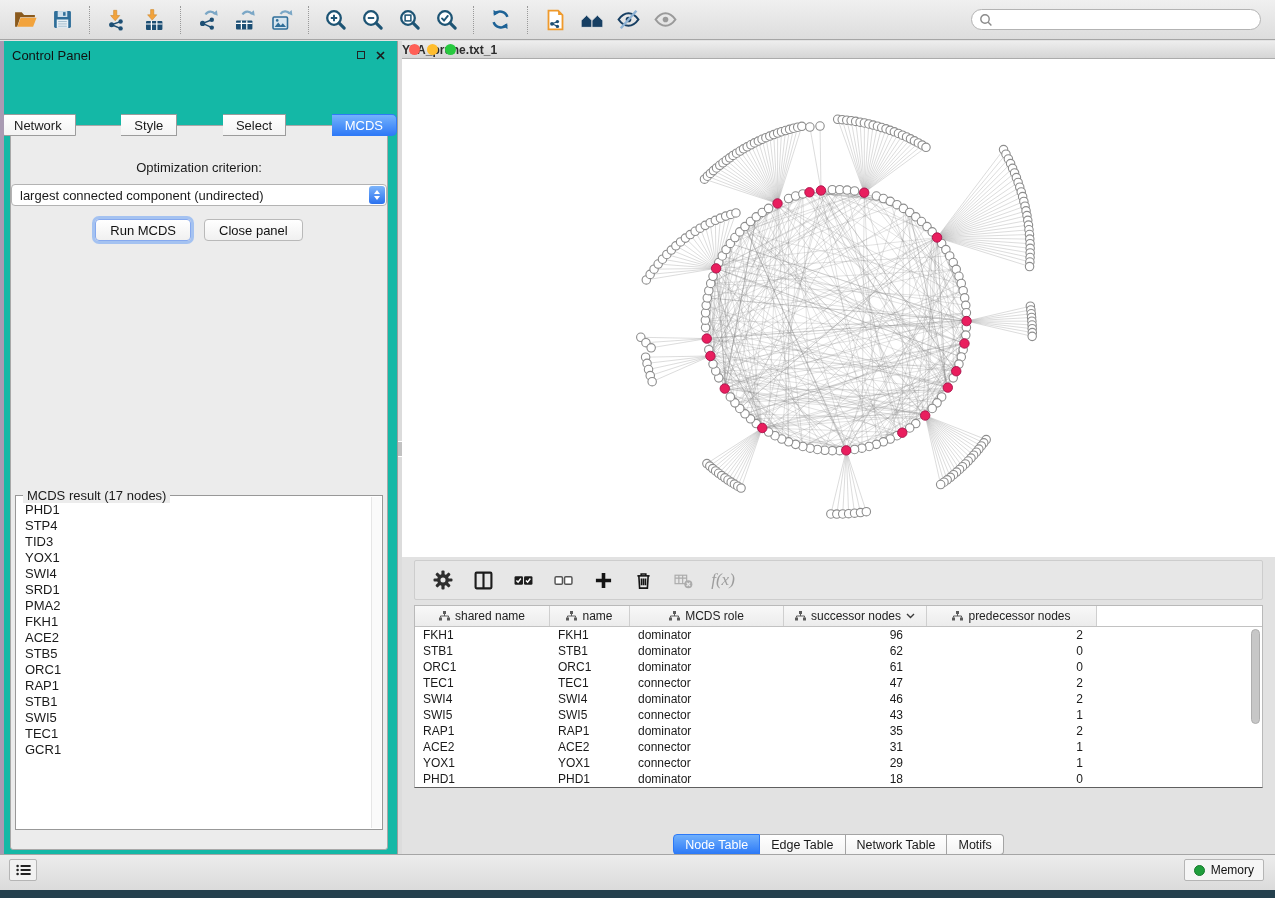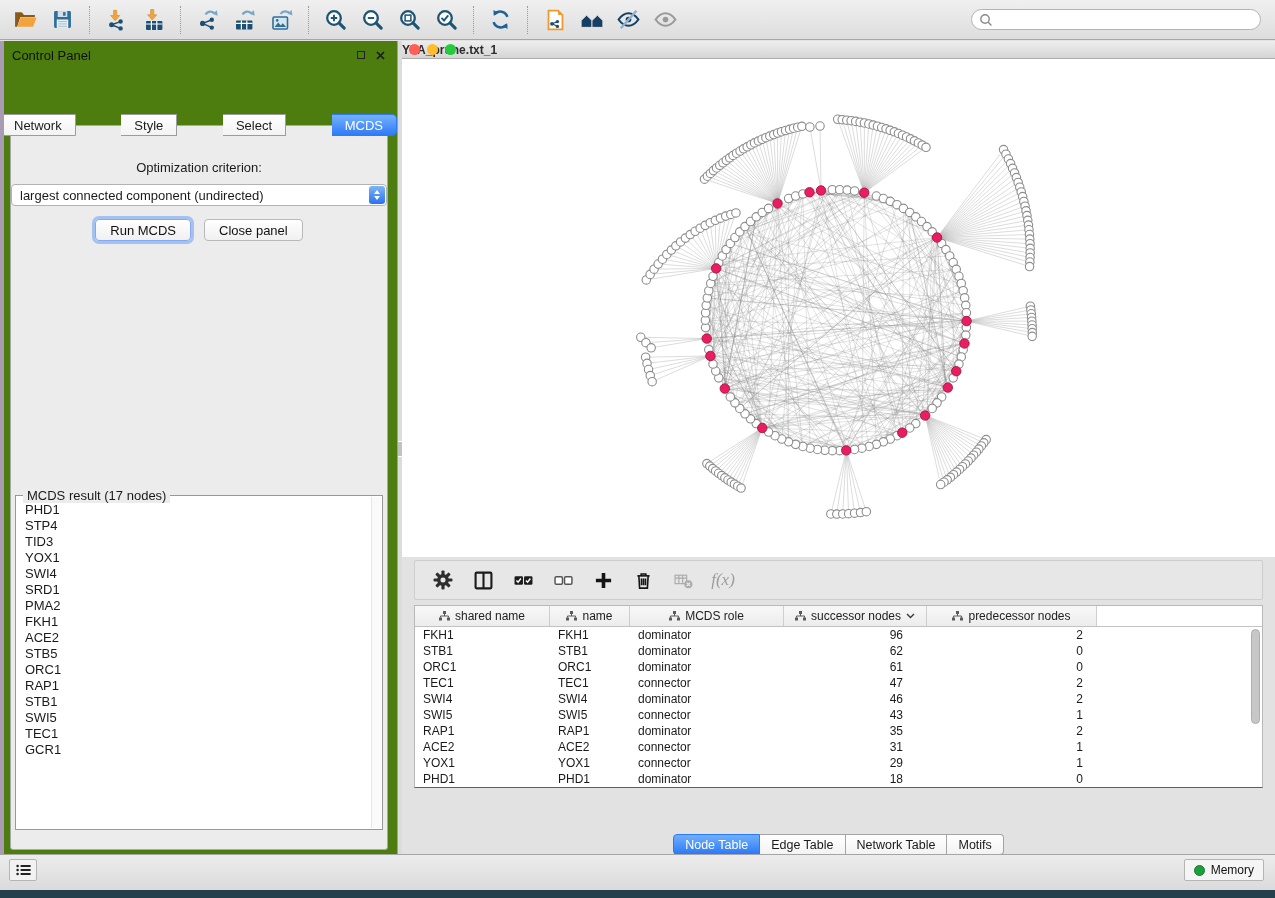--- a/index.html
+++ b/index.html
@@ -11,21 +11,21 @@
   #toolbar { height:40px; display:flex; align-items:center; padding:0 10px 0 7px; background:linear-gradient(#f0f0f0,#dddddd); border-bottom:1px solid #a6a6a6; }
   .tbtn { width:37px; height:32px; display:flex; align-items:center; justify-content:center; border-radius:4px; }
   .tsep { width:0; height:28px; border-left:1px dotted #999; margin:0 8px; }
   #search { margin-left:auto; margin-right:4px; width:290px; height:21px; background:#fff; border:1px solid #b3b3b3; border-radius:11px; display:flex; align-items:center; padding:0 7px; }
   #search input { border:none; outline:none; flex:1; font:12px "Liberation Sans",sans-serif; background:transparent; }
 
   
   #main { position:absolute; top:41px; left:0; right:0; bottom:30px; display:flex; }
 
   
-  #cp { width:397px; position:relative; background:#4d7c0f; }
+  #cp { width:397px; position:relative; background:#14b8a6; }
   .panel-hdr { height:25px; display:flex; align-items:center; padding:3px 12px 0 12px; }
   .panel-hdr .ttl { font-size:13px; color:#111; }
   .hdr-icons { margin-left:auto; display:flex; gap:11px; align-items:center; }
   .float-ic { width:8px; height:8px; border:1.4px solid #222; display:inline-block; }
   #cp-tabs { position:absolute; top:73px; left:0; right:0; display:flex; justify-content:space-between; z-index:2; }
   .cptab { height:22px; line-height:21px; padding:0 13px; background:linear-gradient(#ffffff,#f3f3f3); border:1px solid #9c9c9c; border-left:none; font-size:13px; }
   .cptab:first-child { border-left:1px solid #9c9c9c; border-radius:5px 0 0 5px; }
   .cptab:last-child { border-radius:0 5px 5px 0; }
   .cptab.active { background:linear-gradient(#74b2fc,#2f7af7); color:#fff; border-color:#2f7af7; }
   #cp-body { position:absolute; left:10px; right:9px; top:84px; bottom:10px; background:#ececec; border:1px solid #a8a8a8; border-radius:3px; }

